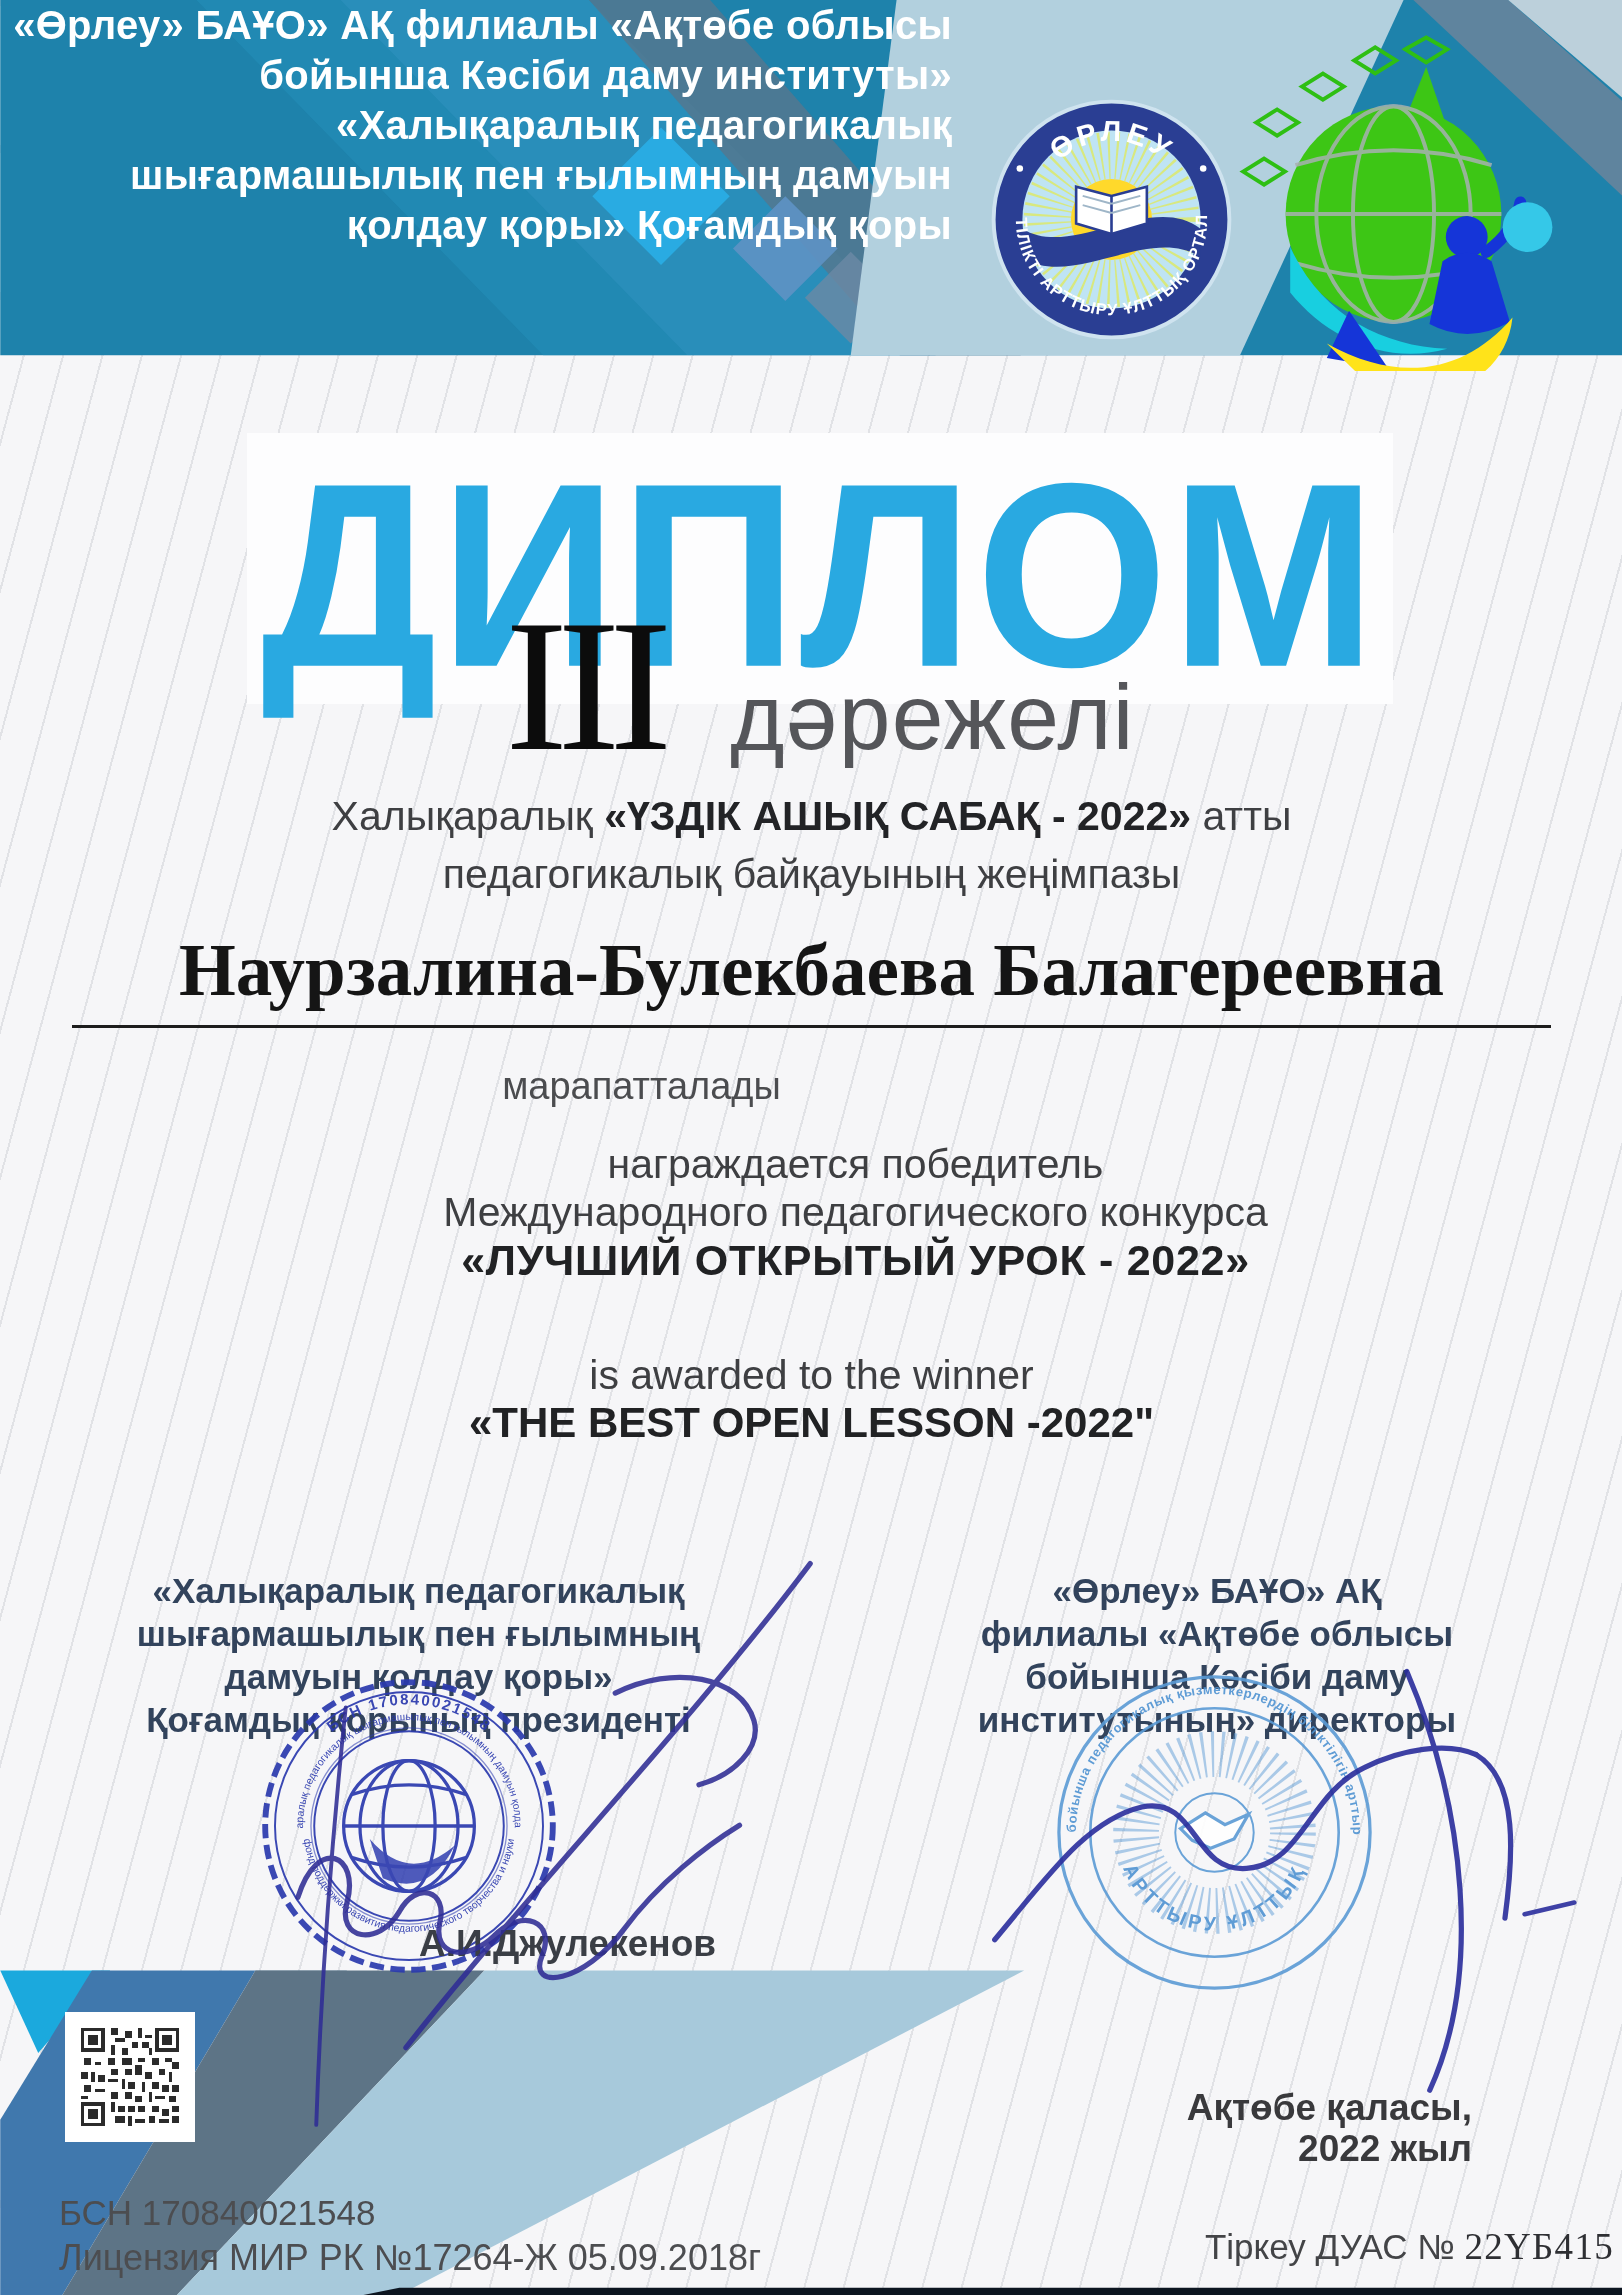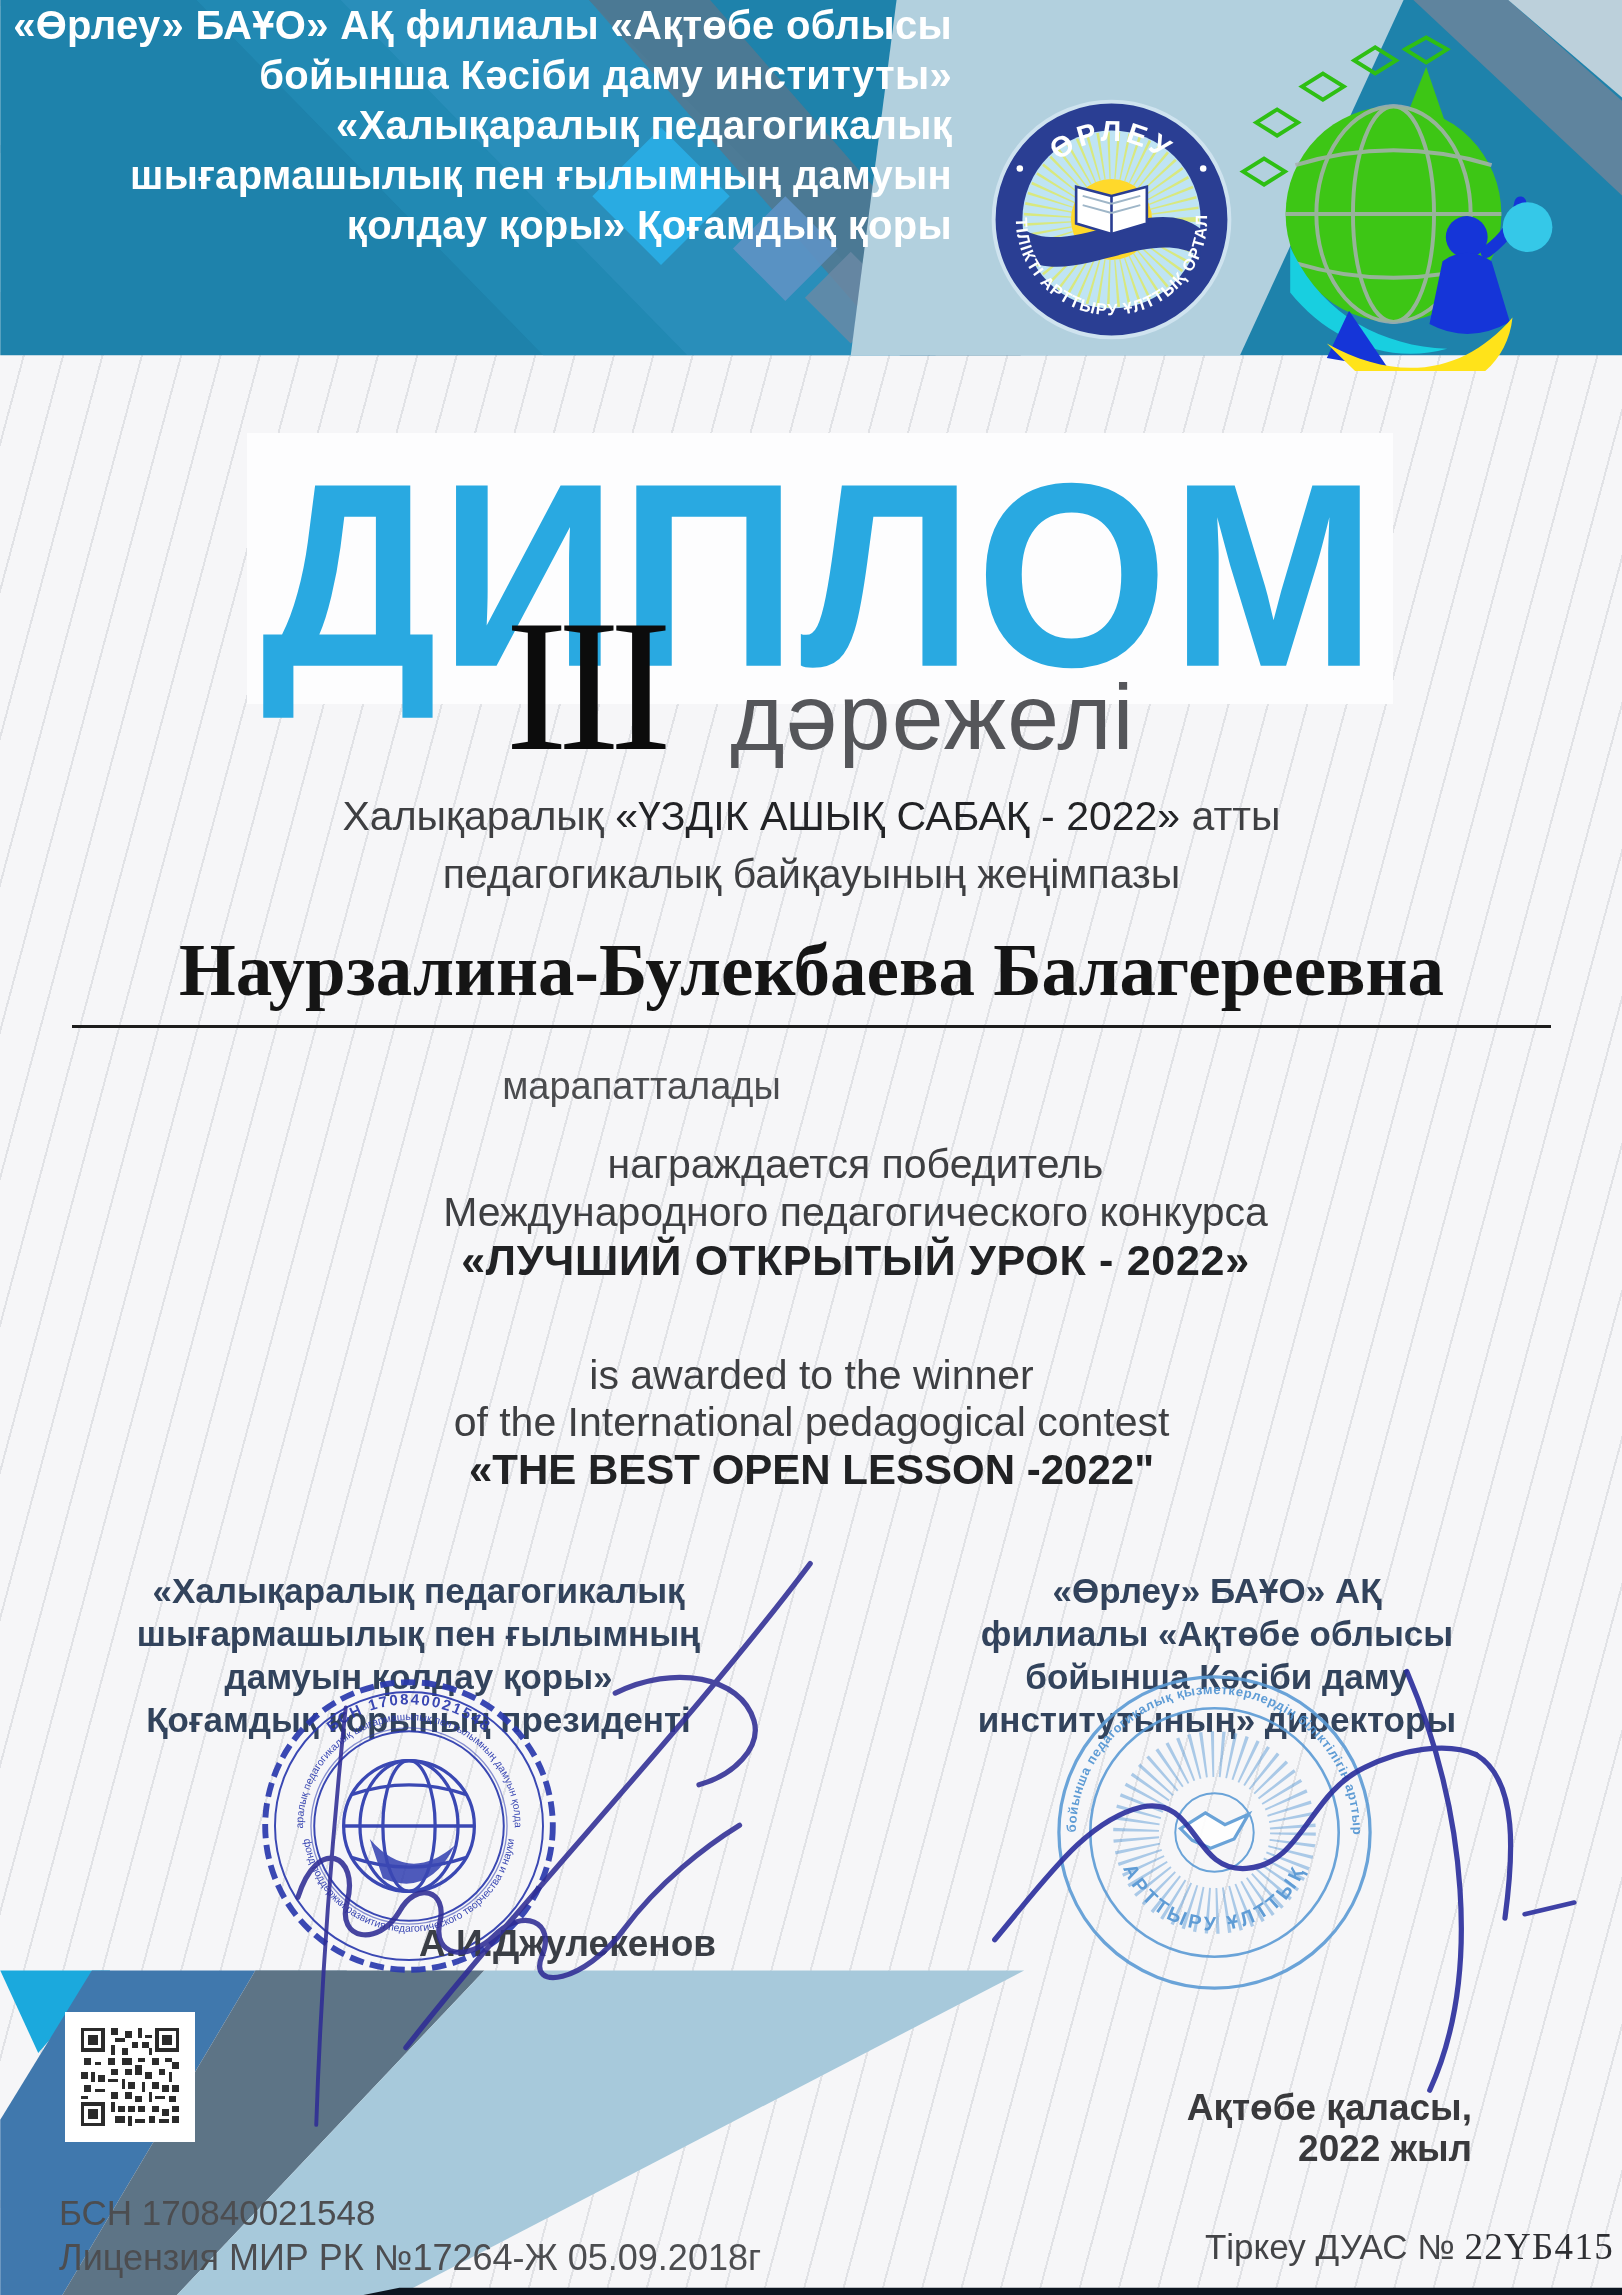--- a/index.html
+++ b/index.html
@@ -37,21 +37,21 @@
     display:flex; justify-content:center; align-items:baseline; gap:58px;
   }
   .degree-numeral{
     font-family:"Liberation Serif", serif;
     font-size:188px; line-height:1; letter-spacing:-10.5px;
     color:#0c0c0c; font-weight:400; padding-right:10.5px;
   }
   .degree-word{ font-size:93px; color:#55565a; letter-spacing:1.3px; }
   
   .kk-block{ left:0; top:787px; width:1623px; text-align:center; color:#3e3f42; font-size:41px; line-height:58px;}
-  .kk-block b{ color:#222326; font-weight:400; }
+  .kk-block b{ color:#222326; font-weight:700; }
   
   .name-line{
     left:72px; top:929px; width:1479px;
     text-align:center;
     font-family:"Liberation Serif", serif;
     font-weight:700;
     font-size:73px; color:#151515;
     padding-bottom:12px;
     border-bottom:3.3px solid #1d1d1d;
     white-space:nowrap;
@@ -177,21 +177,20 @@
   <div class="abs awarded-kk">марапатталады</div>
 
   <div class="abs ru-block">
     <div>награждается победитель</div>
     <div>Международного педагогического конкурса</div>
     <div class="ru-bold">«ЛУЧШИЙ ОТКРЫТЫЙ УРОК - 2022»</div>
   </div>
 
   <div class="abs en-block">
     <div>is awarded to the winner</div>
-    <div>of the International pedagogical contest</div>
     <div class="en-bold">«THE BEST OPEN LESSON -2022"</div>
   </div>
 
   <div class="abs sig-title sig-title-left">
     <div>«Халықаралық педагогикалық</div>
     <div>шығармашылық пен ғылымның</div>
     <div>дамуын қолдау қоры»</div>
     <div>Қоғамдық қорының президенті</div>
   </div>
   <div class="abs sig-title sig-title-right">

